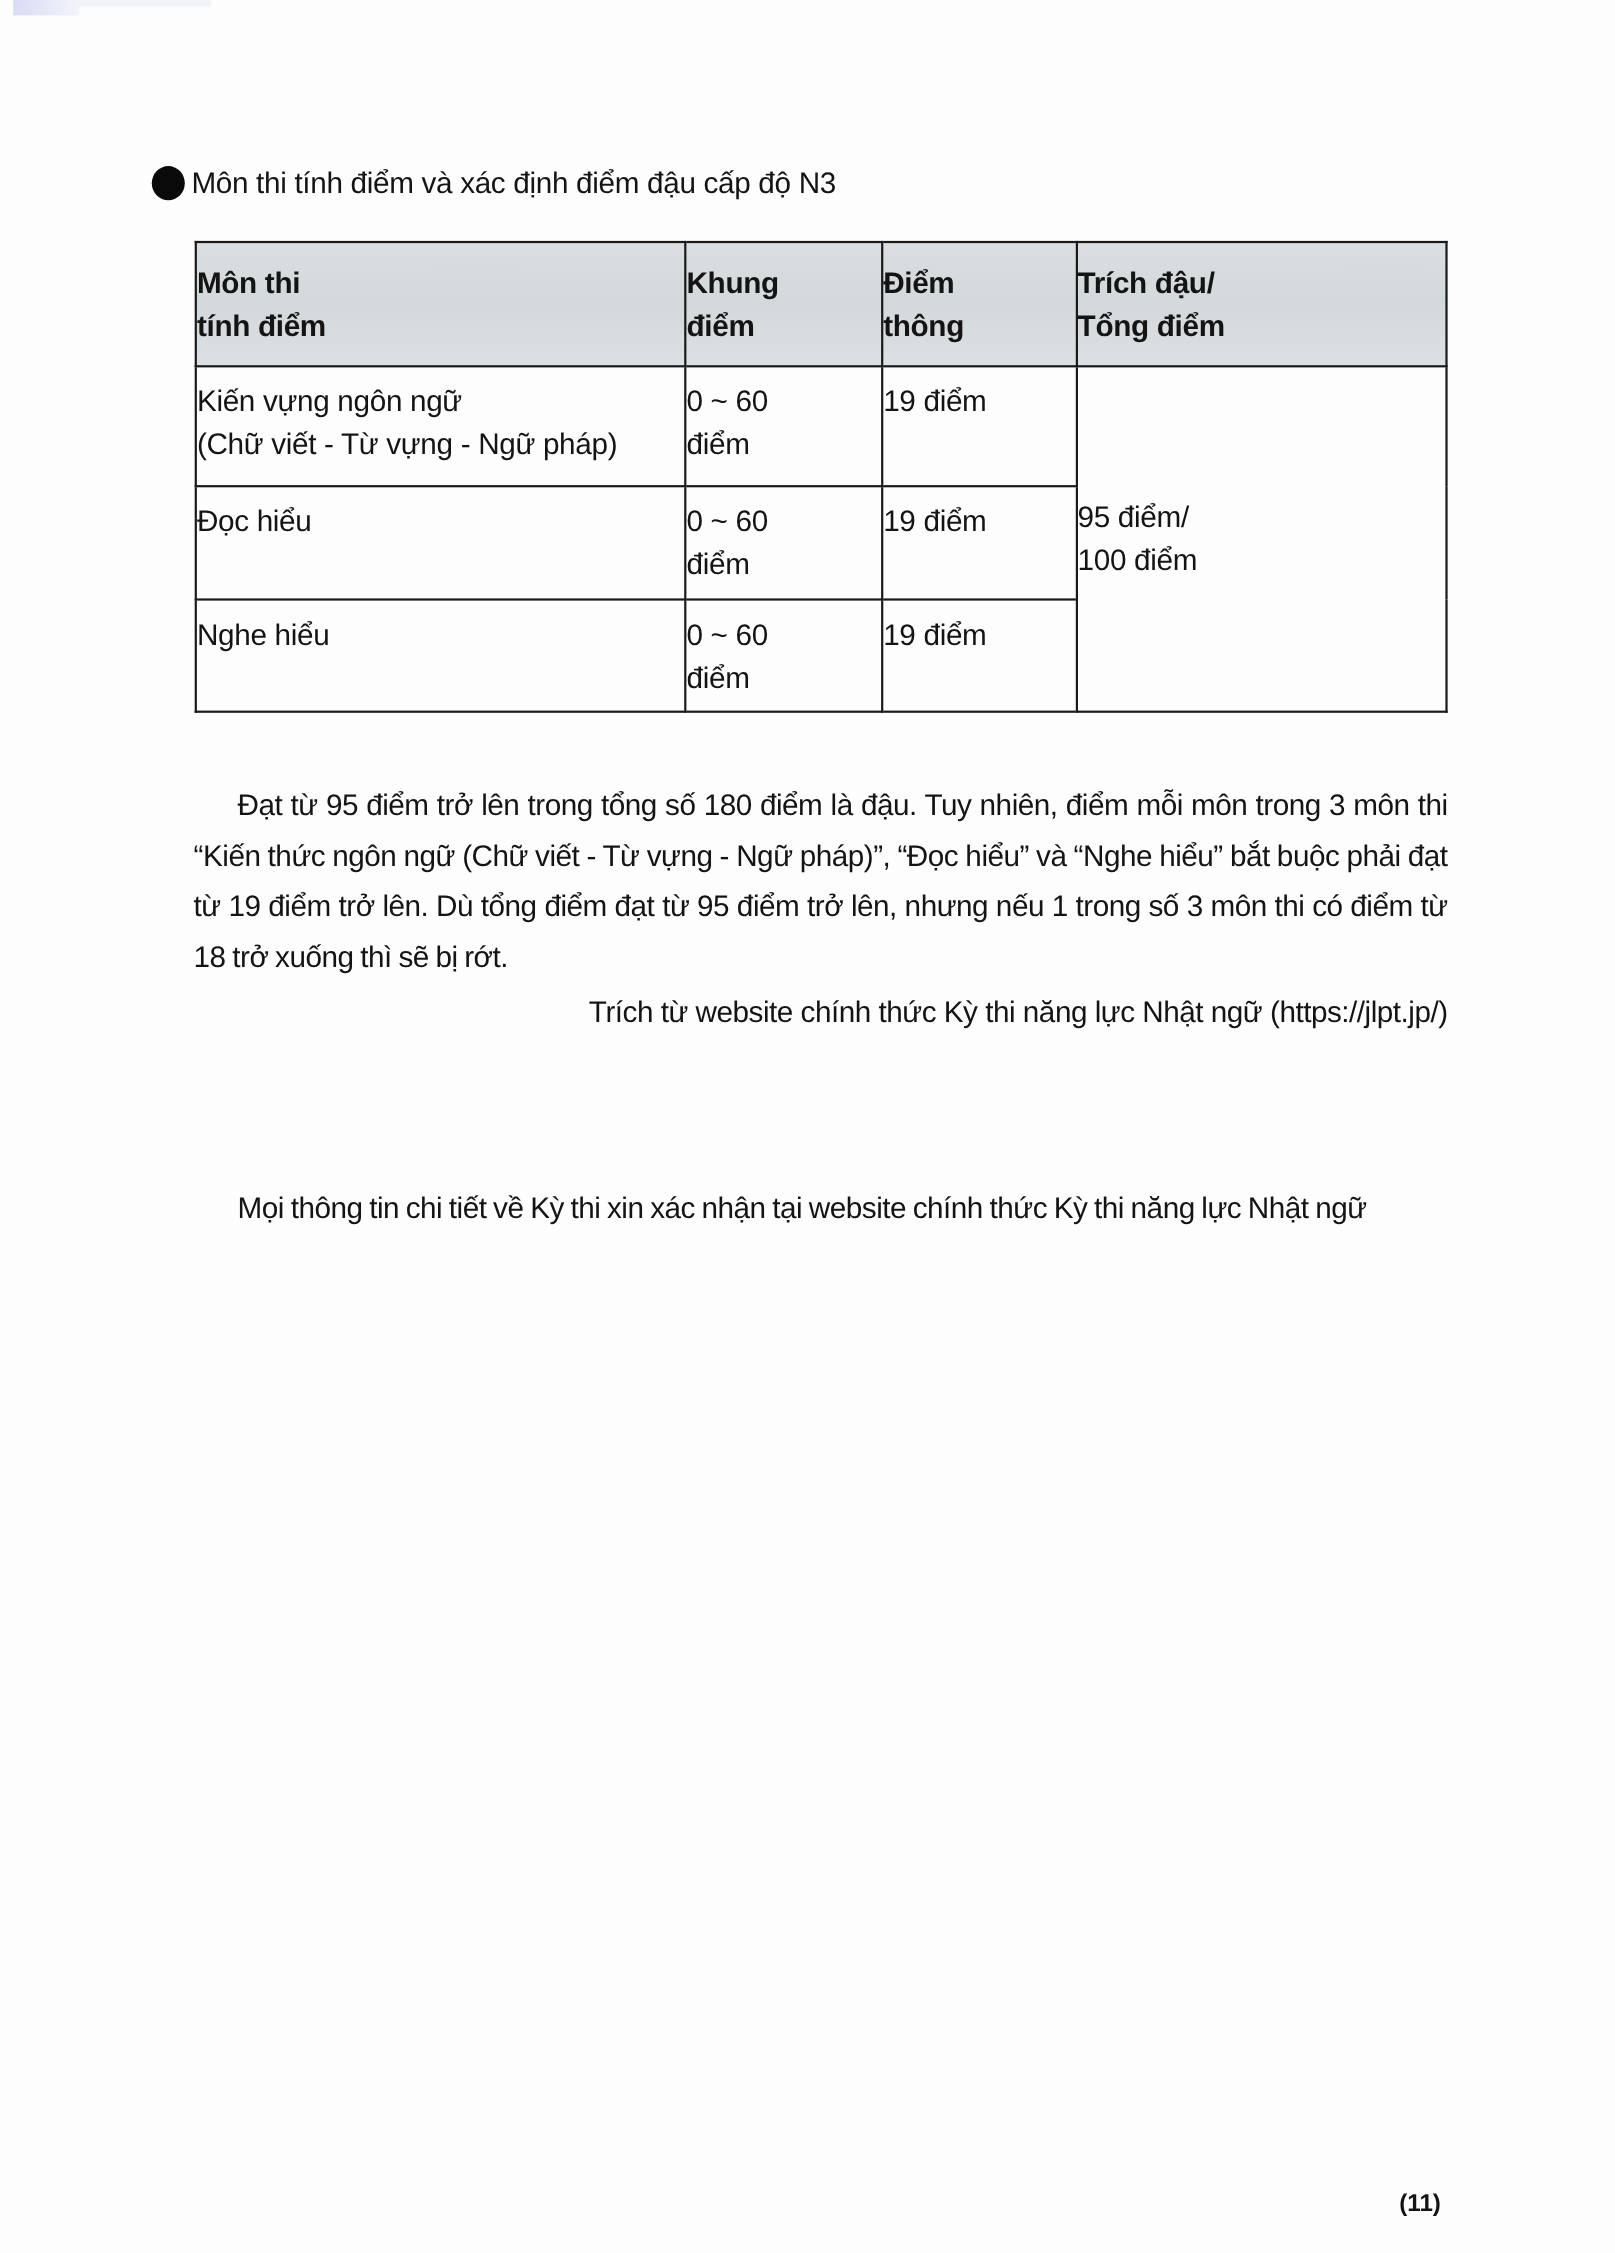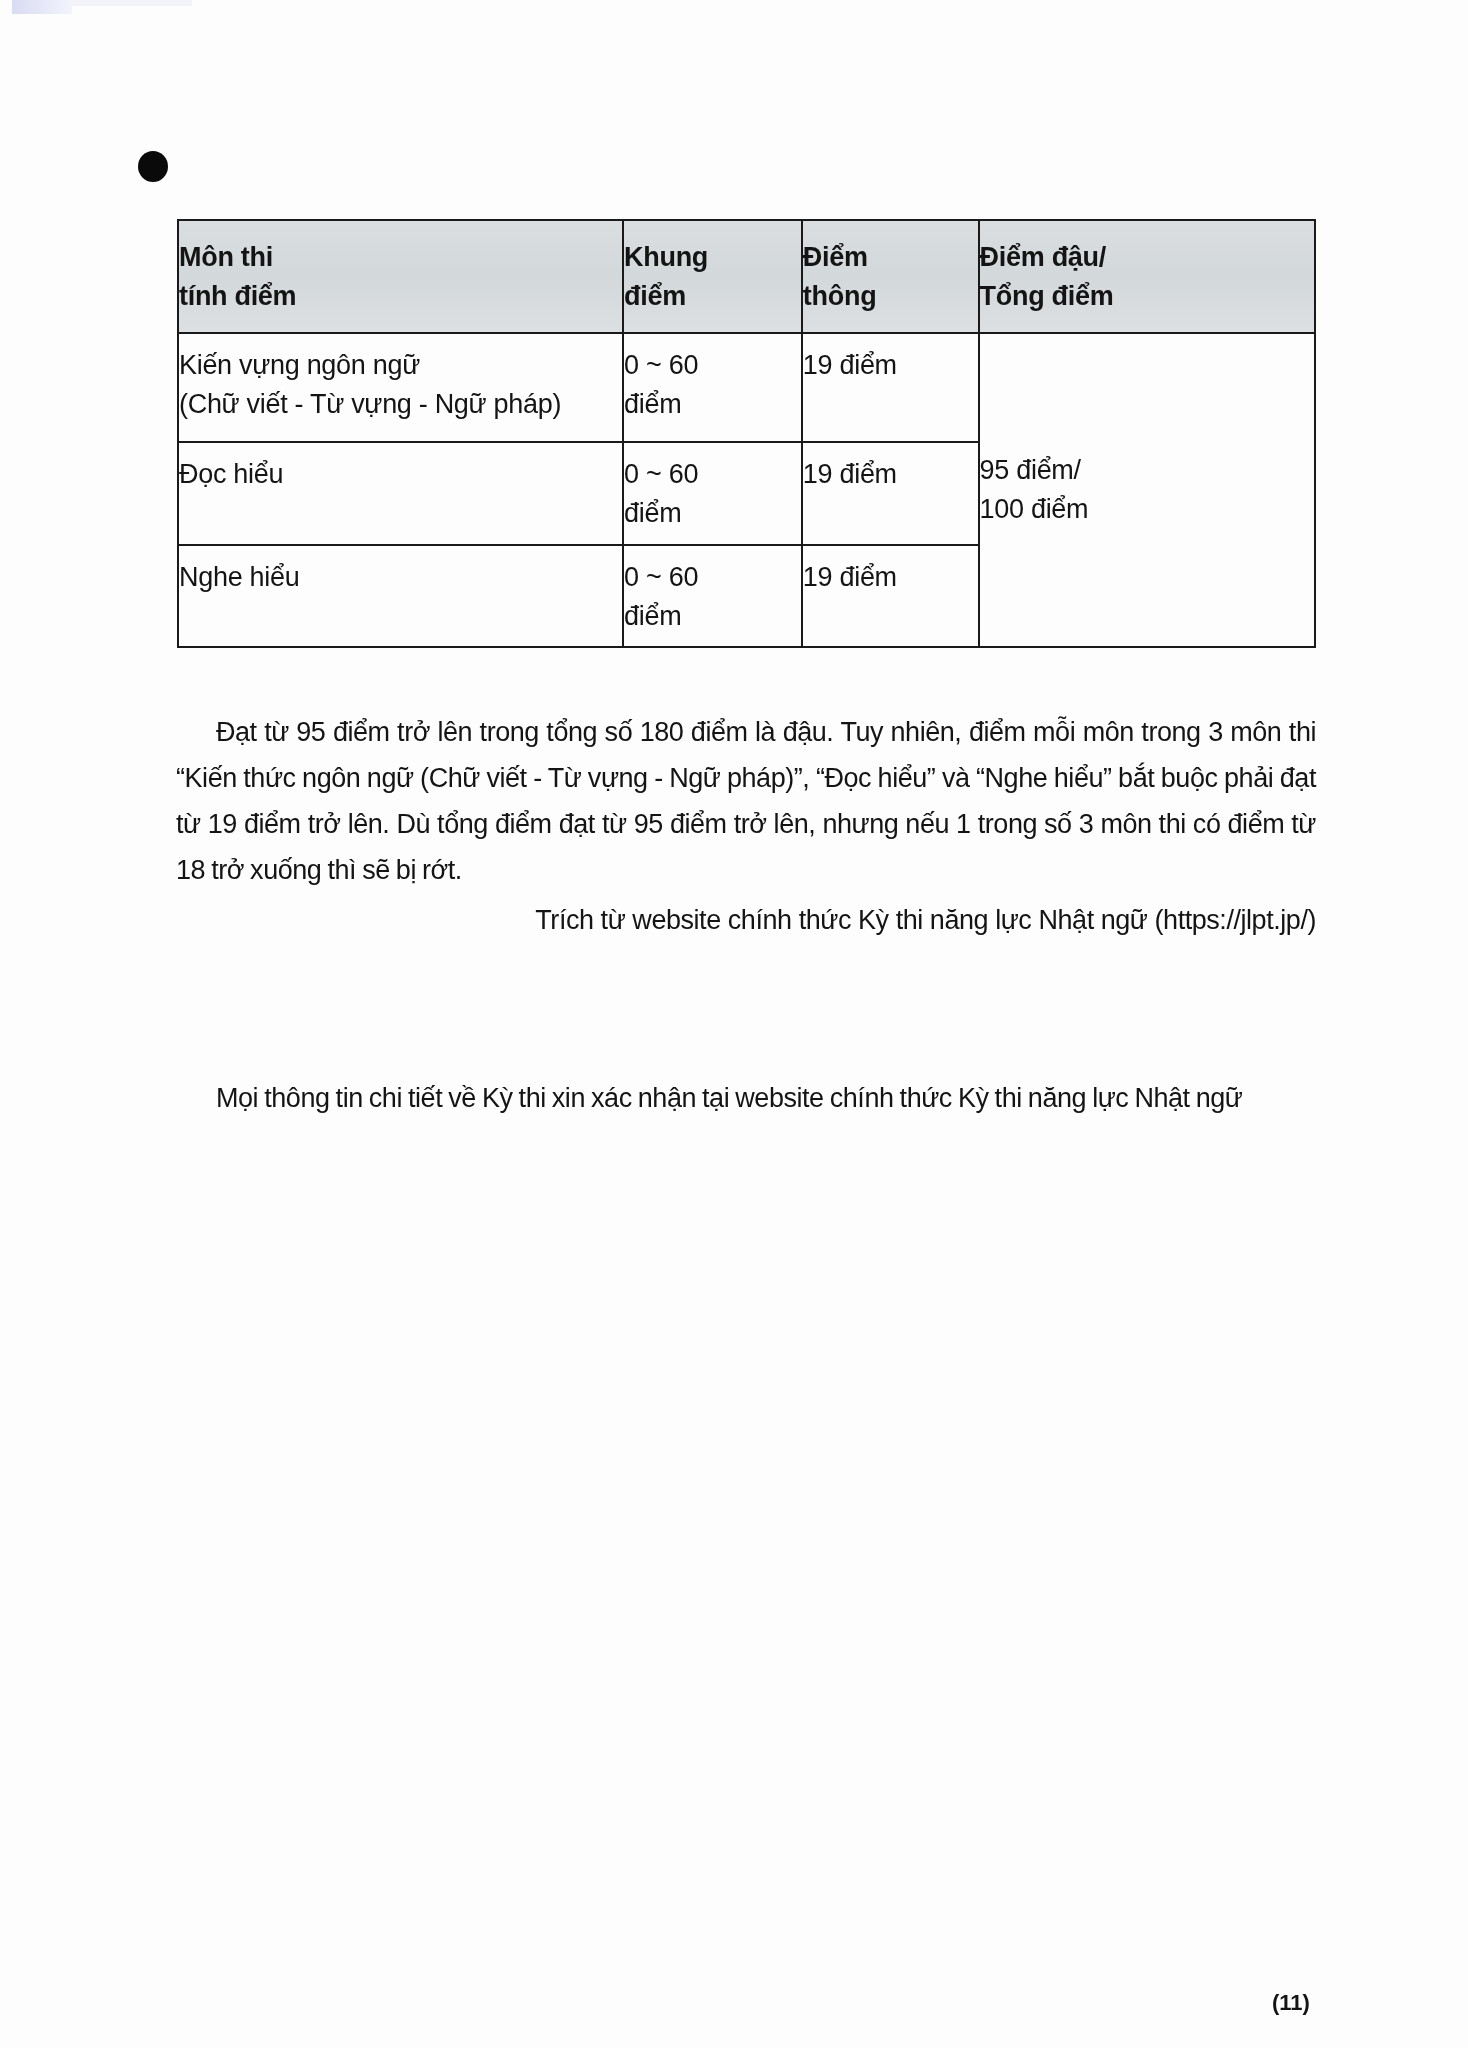--- a/index.html
+++ b/index.html
@@ -32,20 +32,21 @@
   .page-num { position:absolute; left:1272px; top:1990px; font-size:22px; font-weight:bold; }
 </style>
 </head>
 <body>
 
 <div class="scan-mark"></div>
 <div class="scan-mark2"></div>
 
 <div class="heading">
   <span class="bullet"></span>
+  <span>Môn thi tính điểm và xác định điểm đậu cấp độ N3</span>
 </div>
 
 <table class="scores">
   <colgroup>
       <col class="c1">
       <col class="c2">
       <col class="c3">
       <col class="c4">
     </colgroup>
   <thead>
@@ -56,21 +57,21 @@
       </th>
       <th>
         <span class="cell-line">Khung</span>
         <span class="cell-line">điểm</span>
       </th>
       <th>
         <span class="cell-line">Điểm</span>
         <span class="cell-line">thông</span>
       </th>
       <th>
-        <span class="cell-line">Điểm đậu/</span>
+        <span class="cell-line">Trích đậu/</span>
         <span class="cell-line">Tổng điểm</span>
       </th>
     </tr>
   </thead>
   <tbody>
     <tr class="r1">
       <td>
         <span class="cell-line">Kiến vựng ngôn ngữ</span>
         <span class="cell-line">(Chữ viết - Từ vựng - Ngữ pháp)</span>
       </td>

